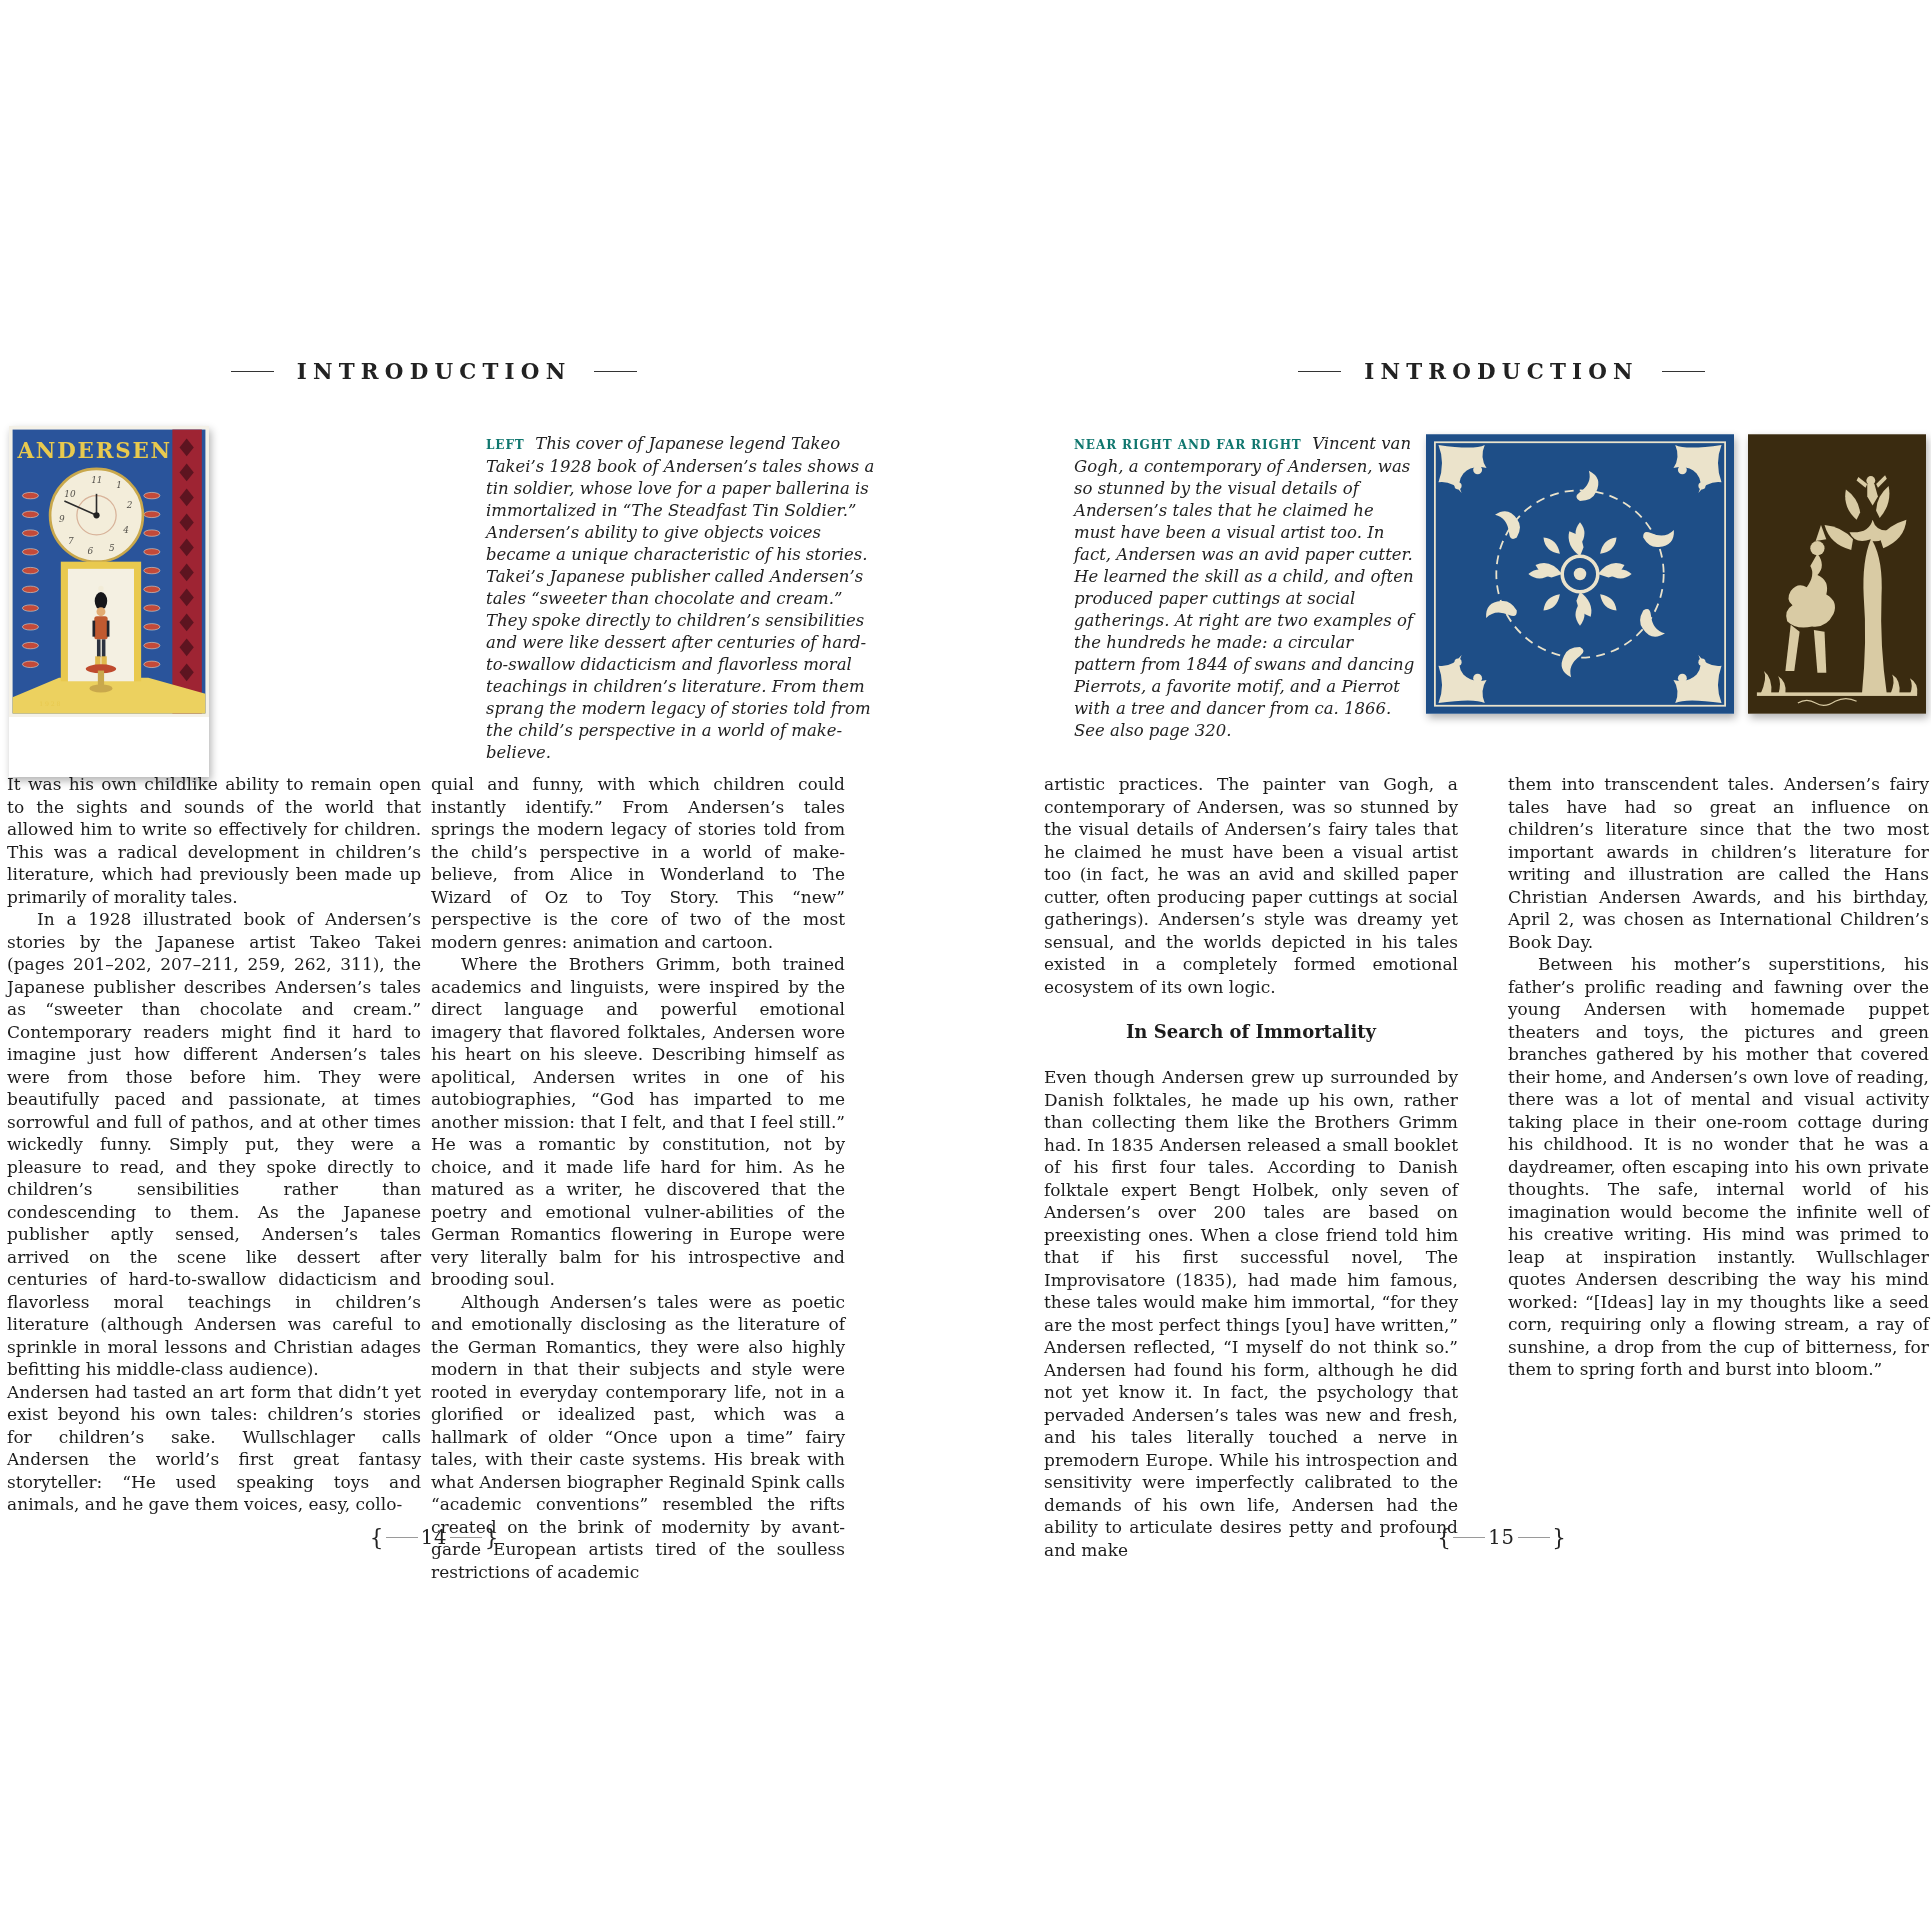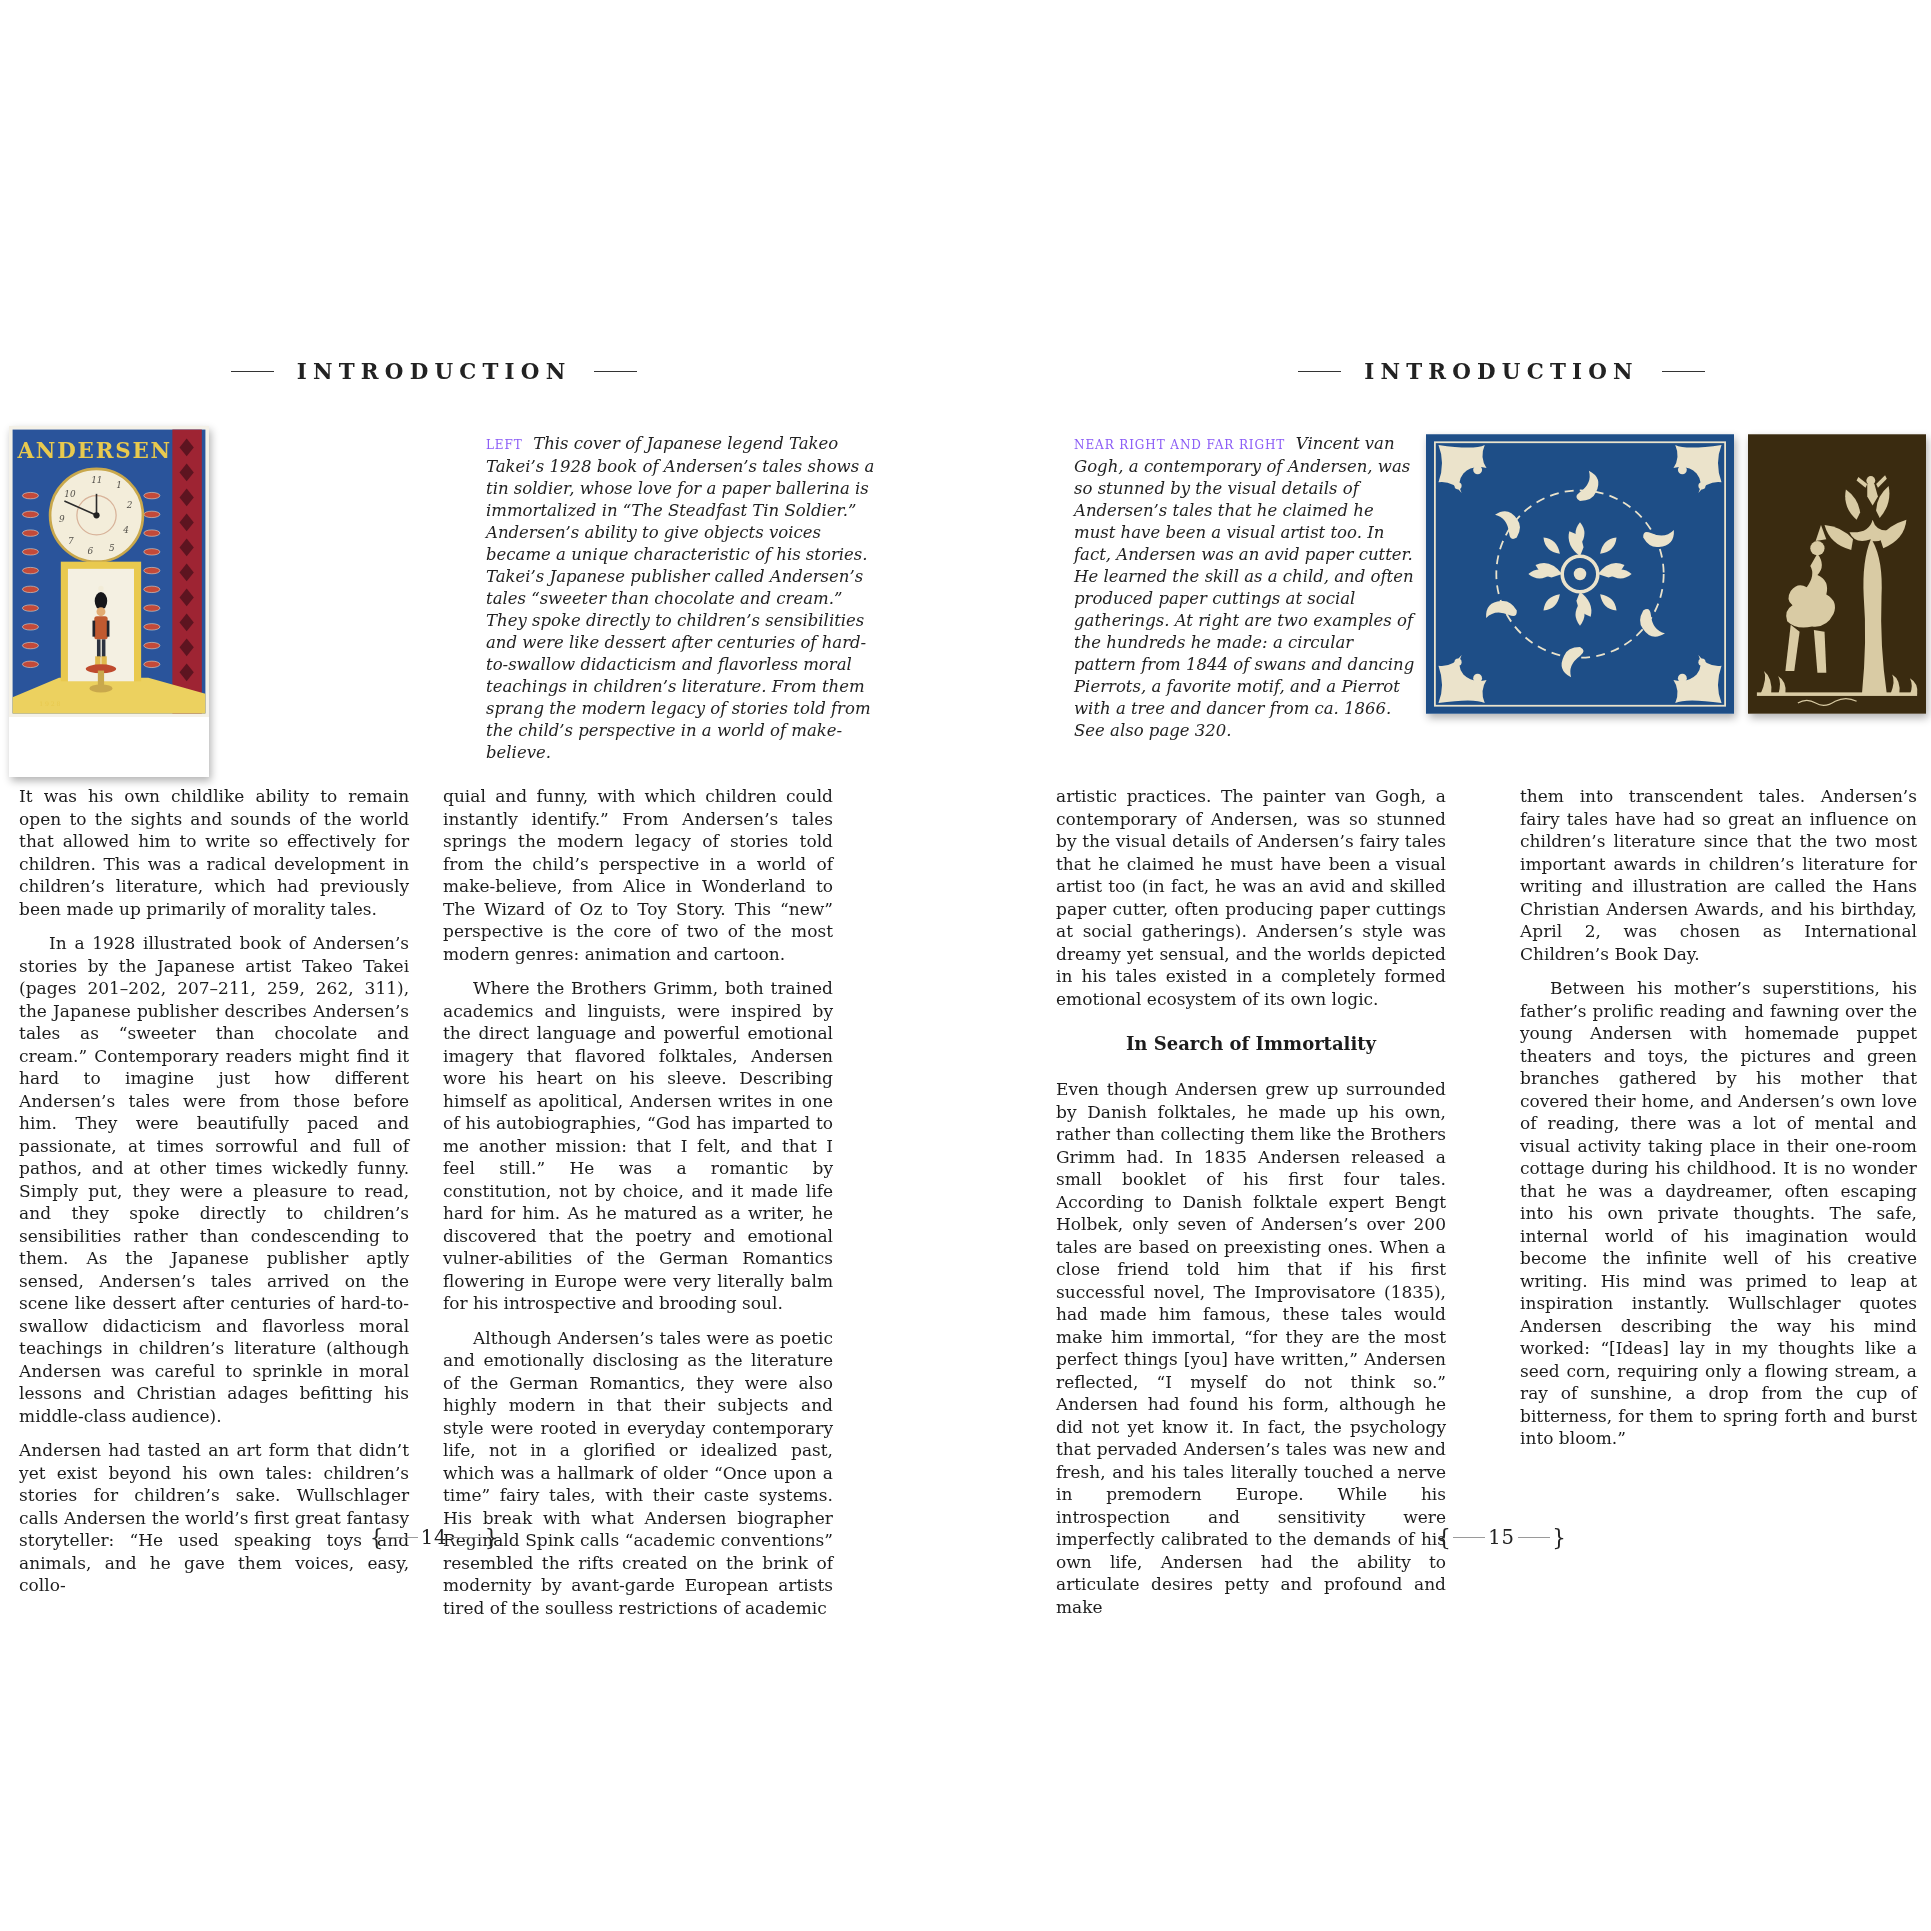--- a/index.html
+++ b/index.html
@@ -28,34 +28,34 @@
   .art svg { display:block; }
 
   
   .caption {
     position:absolute; top:433px; font-style:italic;
     font-size:16.5px; line-height:22px; text-align:left; color:#222;
   }
   #caption-left  { left:486px;  width:390px; }
   #caption-right { left:1074px; width:344px; }
   .cap-label {
-    font-style:normal; font-weight:normal; font-size:12px;
-    letter-spacing:0.9px; text-transform:uppercase; color:#8b5cf6;
+    font-style:normal; font-weight:bold; font-size:12px;
+    letter-spacing:0.9px; text-transform:uppercase; color:#0f766e;
   }
 
   
   .col {
     position:absolute; top:773px; width:414px;
     font-size:17px; line-height:22.5px; text-align:justify;
   }
   #col-l1 { left:7.1px; }
   #col-l2 { left:431px; }
   #col-r1 { left:1044px; }
   #col-r2 { left:1508px; width:421px; }
-  .col p { margin:12px; }
+  .col p { margin:0; }
   .col p.indent { text-indent:30px; }
   .col-heading {
     font-weight:bold; text-align:center; font-size:18px;
     line-height:24px; margin:22px 32px 22px;
   }
 
   
   .folio {
     position:absolute; top:1524px; height:27px;
     display:flex; align-items:center; justify-content:center;

